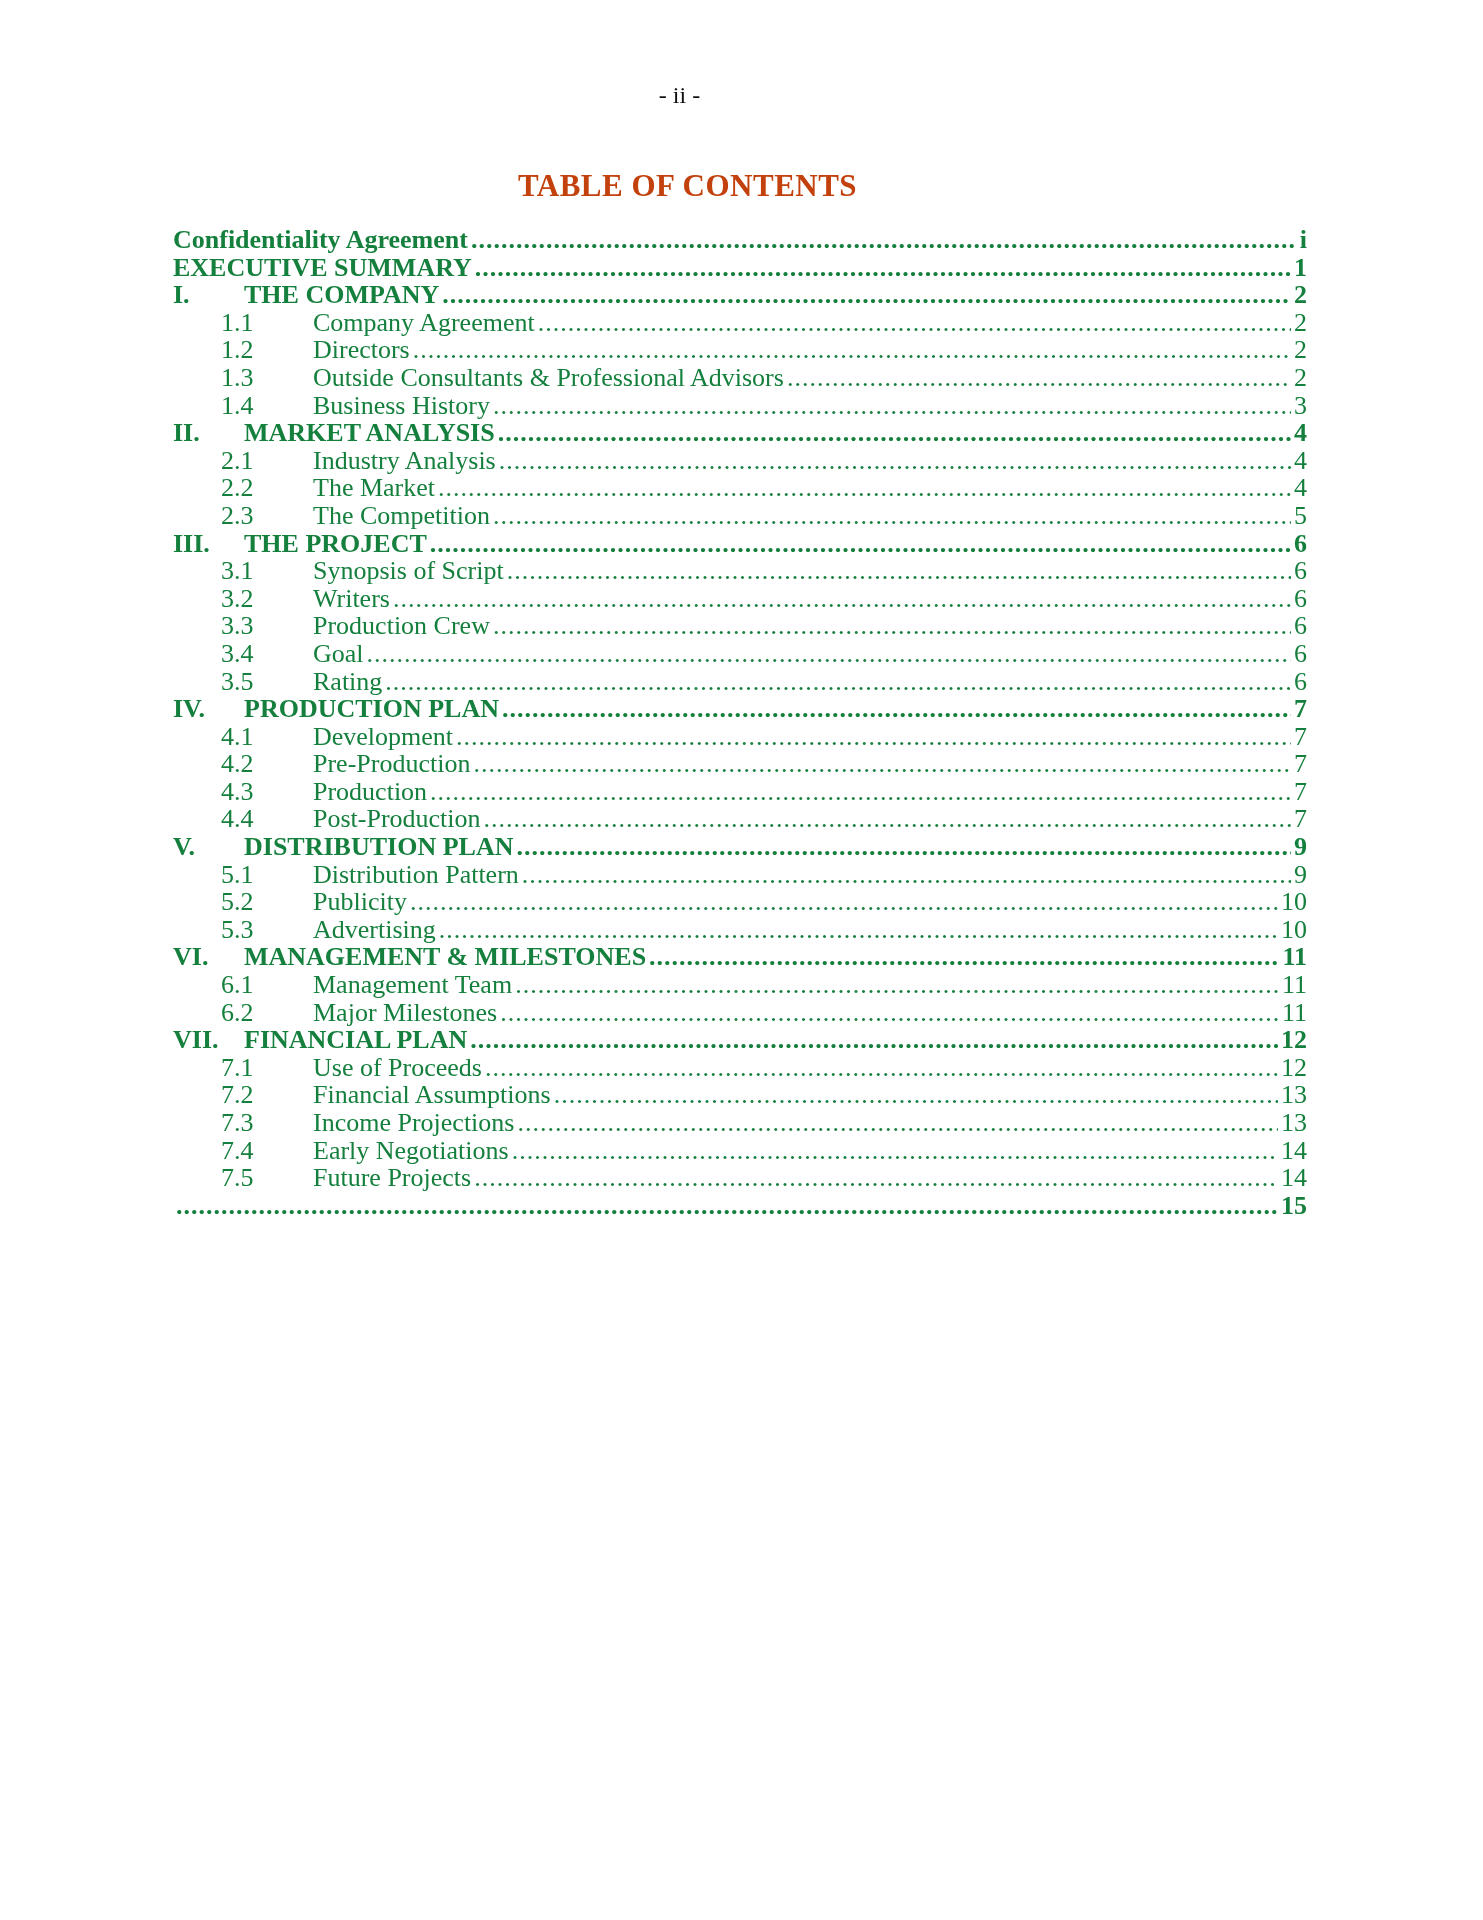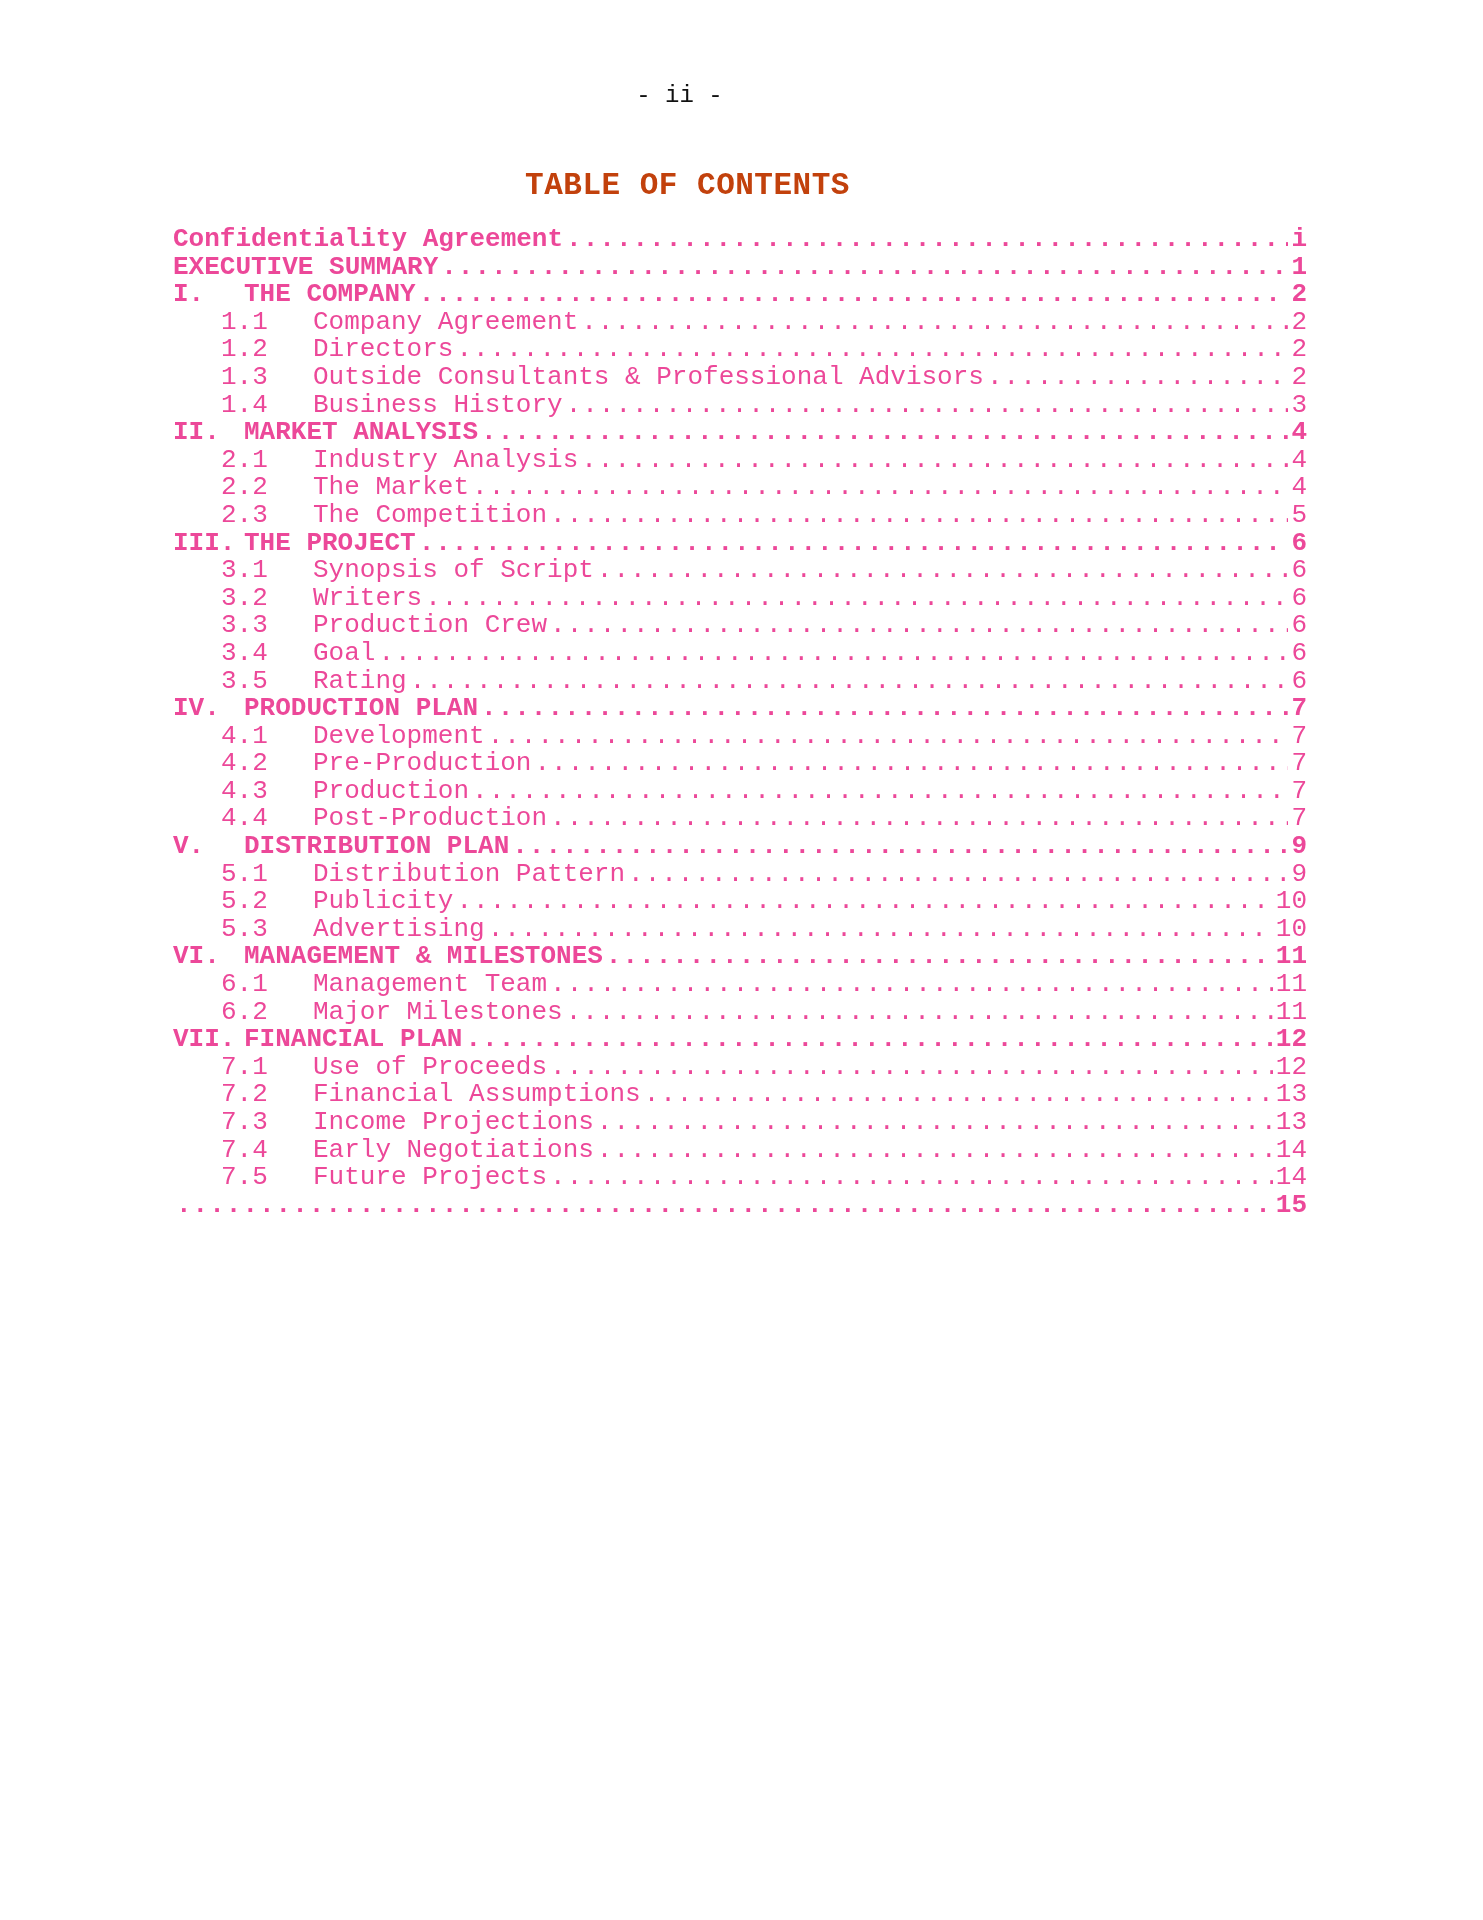--- a/index.html
+++ b/index.html
@@ -5,21 +5,20 @@
   * { margin: 0; padding: 0; box-sizing: border-box; }
   html, body { background: #ffffff; }
   body { font-family: "Liberation Serif", serif; color: #000; }
 
   .page {
     position: relative;
     width: 1359px;
     height: 1920px;
     background: #ffffff;
     overflow: hidden;
-    font-family: Liberation Mono, monospace;
   }
 
   .running-head {
     position: absolute;
     top: 82px;
     left: 0;
     width: 100%;
     text-align: center;
     font-size: 24px;
     color: #111;
@@ -44,21 +43,21 @@
     width: 1134px;
   }
 
   .row {
     display: flex;
     align-items: baseline;
     height: 27.6px;
     line-height: 27.6px;
     font-size: 26px;
     white-space: nowrap;
-    color: #ec4899;
+    color: #15803d;
   }
 
   .row.top, .row.h1 { font-weight: bold; }
 
   .row .num { flex: none; }
   .row.h1 .num { width: 71px; }
   .row.h2 .num { margin-left: 48px; width: 92px; font-weight: normal; }
 
   .row .label { flex: none; }
 

